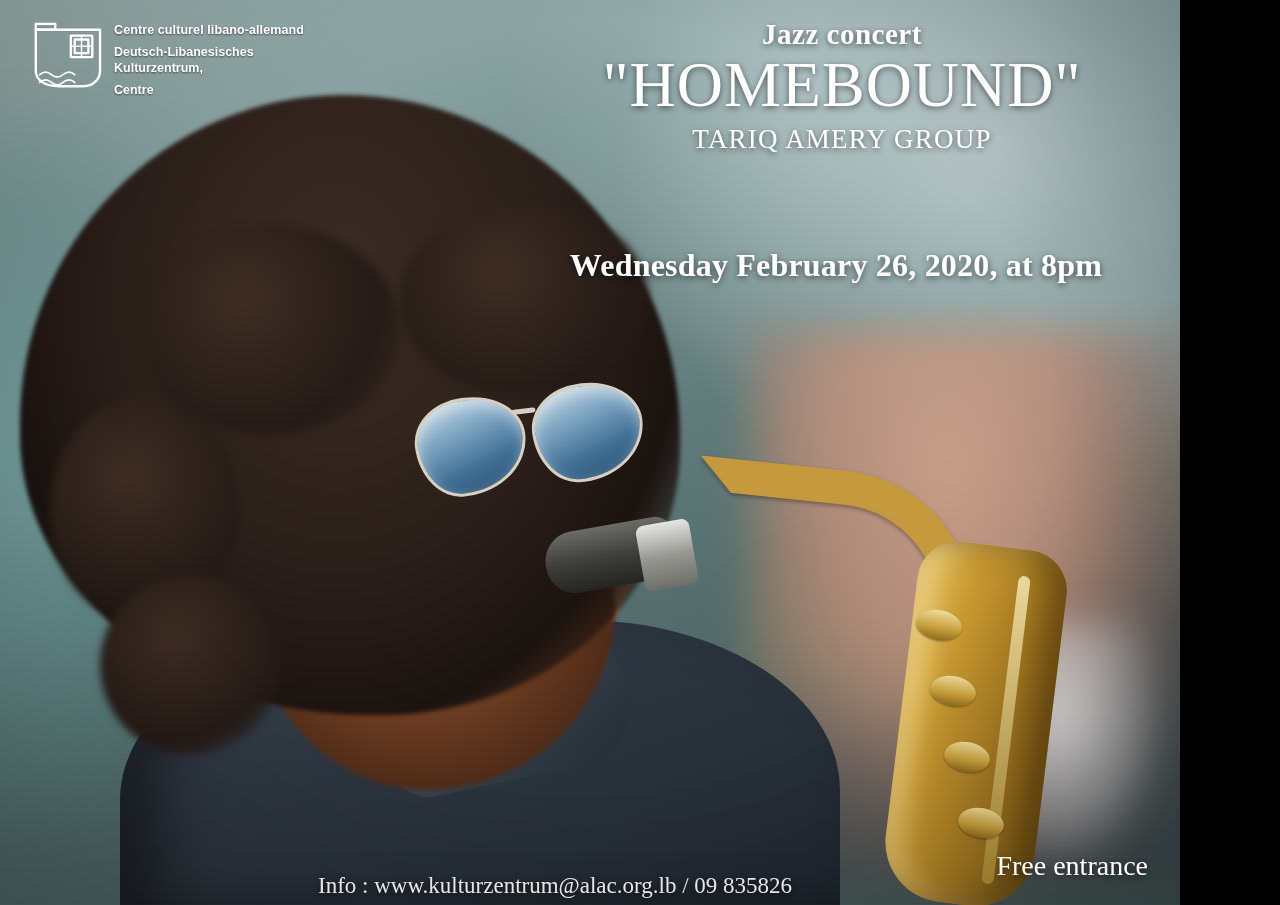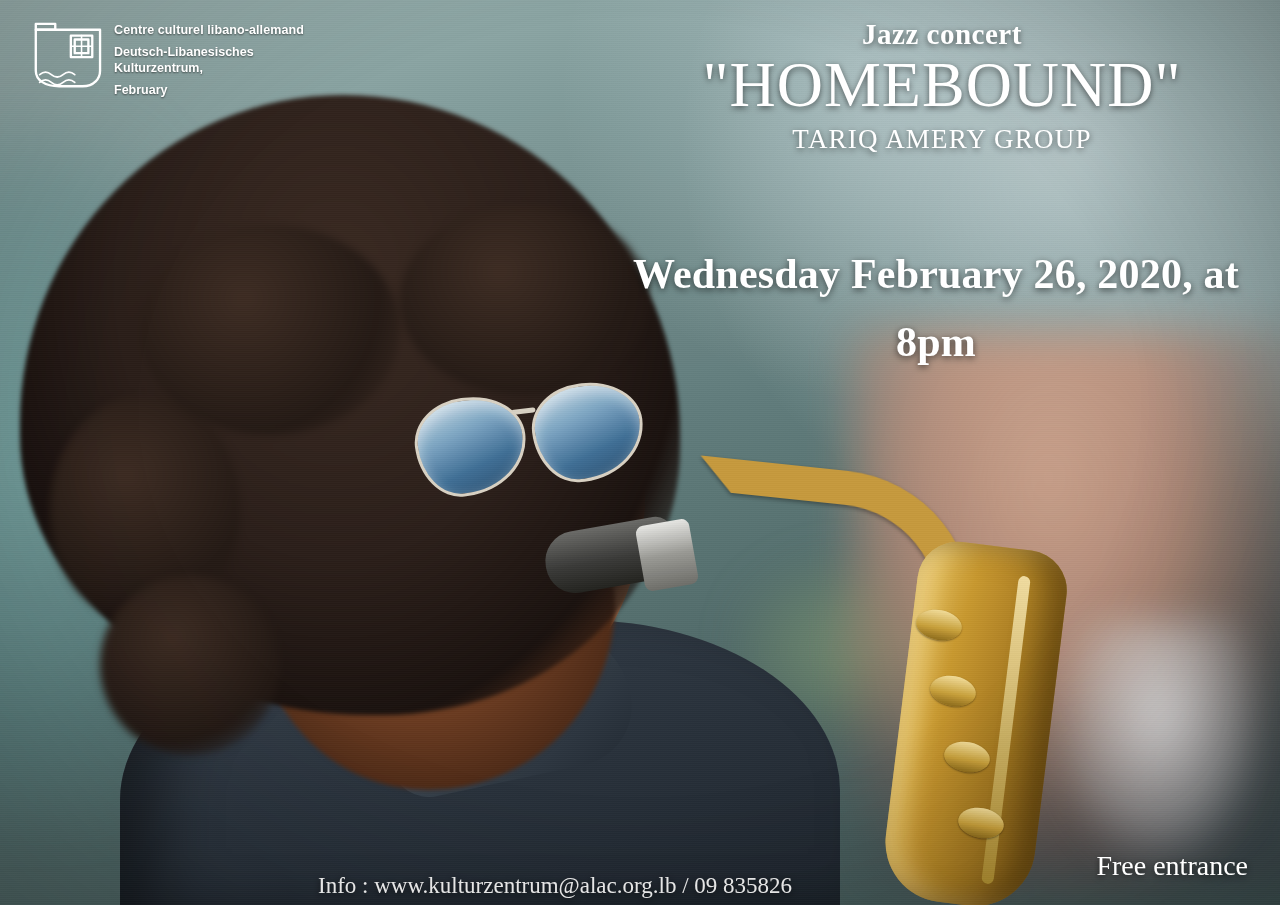--- a/index.html
+++ b/index.html
@@ -2,21 +2,21 @@
 <html><head>
 <meta charset="utf-8">
 <style>
   html, body {
     margin: 0;
     padding: 0;
     background: #000;
   }
   #poster {
     position: relative;
-    width: 1280px;
+    width: 1180px;
     height: 905px;
     overflow: hidden;
     font-family: "Liberation Serif", serif;
     background: #5b6b6a;
     user-select: none;
   }
 
   
   .photo {
     position: absolute;
@@ -321,21 +321,21 @@
   .details {
     position: absolute;
     right: 14px;
     top: 240px;
     width: 660px;
     text-align: center;
     color: #ffffff;
     text-shadow: 0 2px 7px rgba(0,0,0,0.6);
   }
   .details .line {
-    font-size: 42px;
+    font-size: 32px;
     font-weight: 700;
     line-height: 1.62;
     letter-spacing: 0.2px;
   }
 
   .footer-info {
     position: absolute;
     left: 318px;
     bottom: 6px;
     font-size: 23px;
@@ -403,21 +403,21 @@
         <rect x="46" y="14" width="22" height="22"></rect>
         <path d="M50 18 h14 v14 h-14 z"></path>
         <path d="M57 14 v22 M46 25 h22" stroke-width="1.6"></path>
         <path d="M14 54 q6 -5 12 0 q6 5 12 0 q6 -5 12 0" stroke-width="1.8"></path>
         <path d="M14 62 q6 -5 12 0 q6 5 12 0 q6 -5 12 0" stroke-width="1.8"></path>
       </g>
     </svg>
     <div class="logo-text">
       <div class="l1">Centre culturel libano-allemand</div>
       <div class="l2">Deutsch-Libanesisches Kulturzentrum,</div>
-      <div class="l2">February</div>
+      <div class="l2">Centre</div>
     </div>
   </div>
 
   <div class="headline-block">
     <div class="kicker">Jazz concert</div>
     <div class="title">"HOMEBOUND"</div>
     <div class="subtitle">TARIQ AMERY GROUP</div>
   </div>
 
   <div class="details">

